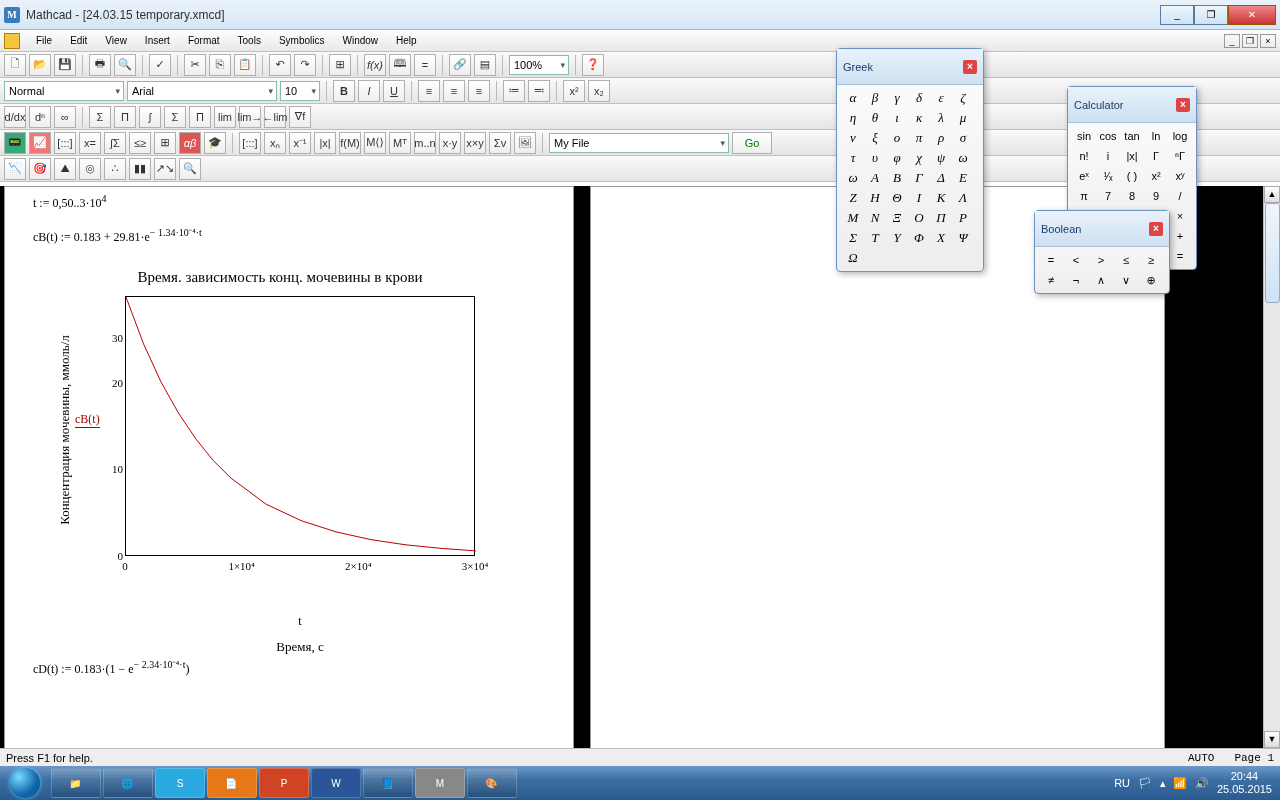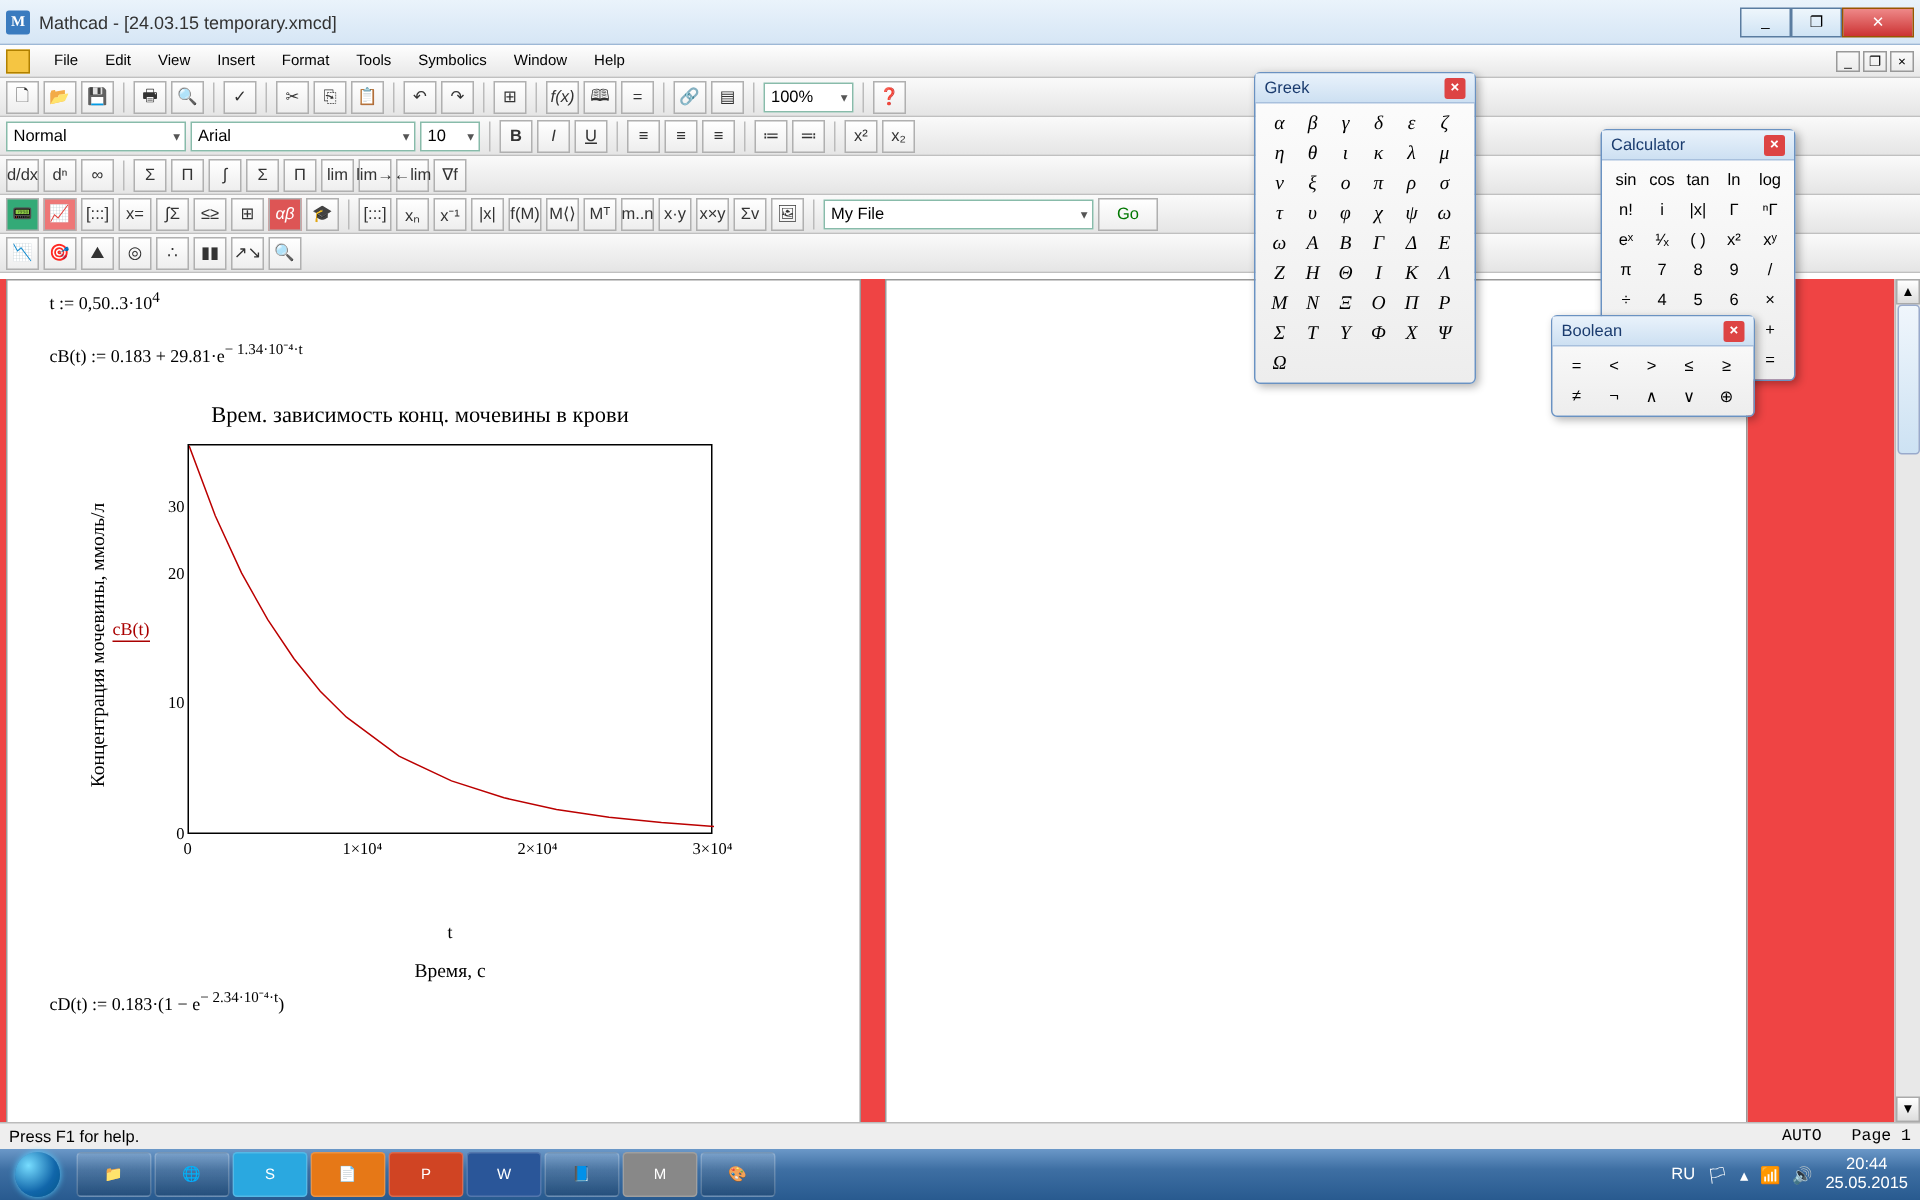--- a/index.html
+++ b/index.html
@@ -21,38 +21,38 @@
 .menubar .ctrl-icons span { width:16px; height:14px; border:1px solid #999; font-size:9px; text-align:center; line-height:12px;}
 
 
 .toolbar { height: 26px; background: linear-gradient(#fafafa,#e5e5e5); display:flex; align-items:center; padding:0 4px; border-bottom:1px solid #c0c0c0; gap:3px;}
 .tbtn { width:22px; height:22px; border:1px solid #b0b0b0; background:linear-gradient(#fff,#eee); display:flex; align-items:center; justify-content:center; font-size:11px; color:#333;}
 .tsep { width:1px; height:20px; background:#bbb; margin:0 3px;}
 .tcombo { height:20px; border:1px solid #8ba; background:#fff; font-size:11px; padding:0 16px 0 4px; display:flex; align-items:center; position:relative;}
 .tcombo::after{content:"▾"; position:absolute; right:3px; font-size:9px; color:#555;}
 
 
-.doc-area { position:absolute; top:186px; left:0; right:17px; bottom:52px; background:#ef4444; overflow:hidden;}
+.doc-area { position:absolute; top:186px; left:0; right:17px; bottom:52px; background:#000000; overflow:hidden;}
 .page { position:absolute; left:4px; top:0; width:570px; height:710px; background:#fff; border:1px solid #999;}
 .page2 { position:absolute; left:590px; top:0; width:575px; height:710px; background:#fff; border:1px solid #999;}
 
 
 .math-region { position:absolute; font: 12px 'Times New Roman', serif; color:#000;}
 
 
 .chart-box { position:absolute; }
 .chart-title { text-align:center; font:15px 'Times New Roman', serif;}
 .plot-area { border:1px solid #000; position:relative; background:#fff;}
 .ylabel { position:absolute; transform:rotate(-90deg); transform-origin:center; font:13px 'Times New Roman', serif; white-space:nowrap;}
 .xlabel { text-align:center; font:13px 'Times New Roman', serif;}
 .tick-label { position:absolute; font:11px 'Times New Roman', serif;}
 
 
 .palette { position:absolute; background:linear-gradient(#fdfdfd,#ededed); border:1px solid #6a92c2; border-radius:4px; box-shadow:2px 2px 6px rgba(0,0,0,0.3);}
-.palette-header { height:20px; background:linear-gradient(#e9f2fb,#cde0f2); display:flex; align-items:center; padding:0 6px; font-size:11px; color:#1a3b6e; border-bottom:1px solid #a8c0dd;}
+.palette-header { height:36px; background:linear-gradient(#e9f2fb,#cde0f2); display:flex; align-items:center; padding:0 6px; font-size:11px; color:#1a3b6e; border-bottom:1px solid #a8c0dd;}
 .palette-header .close-x { margin-left:auto; width:14px; height:14px; background:#d44; color:#fff; font:bold 10px/14px Arial; text-align:center; border-radius:2px;}
 .palette-body { padding:4px 6px; display:grid; gap:2px;}
 .pcell { width:20px; height:18px; display:flex; align-items:center; justify-content:center; font:13px 'Times New Roman', serif;}
 .pcell.sym{font-style:italic;}
 .pcell.calc{font:11px Arial,sans-serif;}
 
 
 .vscroll { position:absolute; right:0; top:186px; width:17px; bottom:52px; background:#e8e8e8; border-left:1px solid #bbb;}
 .vscroll .arrow { height:17px; background:linear-gradient(#fff,#ddd); border:1px solid #aaa; text-align:center; font-size:9px; line-height:15px;}
 .vscroll .thumb { position:absolute; top:17px; width:15px; height:100px; left:1px; background:linear-gradient(#f0f6fc,#cde2f3); border:1px solid #9ac; border-radius:3px;}
@@ -222,21 +222,21 @@
 
     <div class="math-region" style="left:28px; top:6px;">
       <span>t := 0,50..3·10</span><sup>4</sup>
     </div>
 
     <div class="math-region" style="left:28px; top:38px;">
       <span>cB(t) := 0.183 + 29.81·e</span><sup style="font-size:10px">− 1.34·10⁻⁴·t</sup>
     </div>
 
     <div class="chart-box" style="left:40px; top:82px; width:470px;">
-      <div class="chart-title">Врем. зависимость конц. мочевины в крови</div>
+      <div class="chart-title">Время. зависимость конц. мочевины в крови</div>
       <div style="position:relative; height:290px; margin-top:6px;">
         <div class="ylabel" style="left:-120px; top:130px; width:280px; text-align:center;">Концентрация мочевины, ммоль/л</div>
         <div style="position:absolute; left:30px; top:120px; font:12px 'Times New Roman'; color:#a00; border-bottom:1px solid #a00;">cB(t)</div>
         <div id="plot" class="plot-area" style="position:absolute; left:80px; top:4px; width:350px; height:260px;">
           <svg id="curve-svg" width="350" height="260" style="position:absolute;left:0;top:0;">
               <polyline points="0,0 17.5,46.79999999999998 35,84.93333333333334 52.5,116.13333333333333 70,142.13333333333333 87.5,163.8 105,181.13333333333333 140,207.13333333333333 175,223.6 210,234.86666666666667 244.99999999999997,242.66666666666666 280,247.86666666666667 315,251.33333333333334 350,253.93333333333334" fill="none" stroke="#b00" stroke-width="1"></polyline>
             </svg>
         </div>
 
         <div id="yticks">

